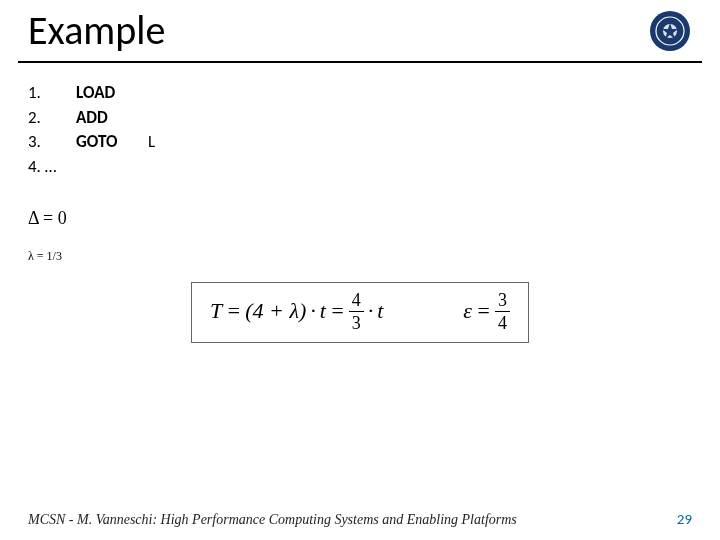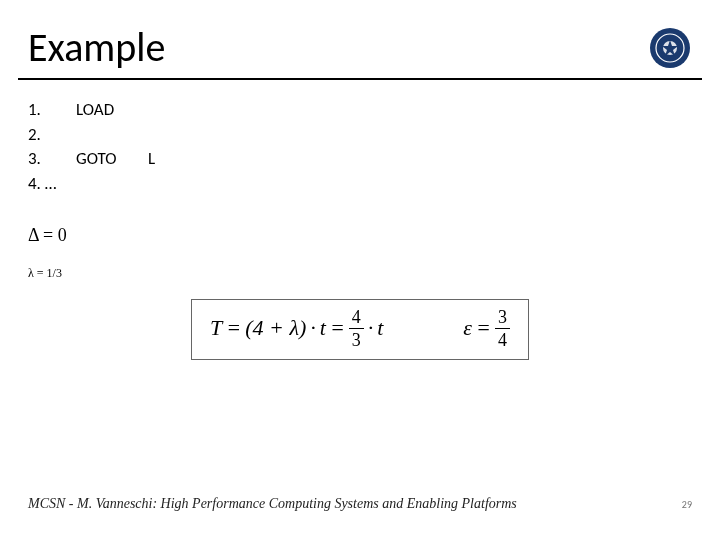--- a/index.html
+++ b/index.html
@@ -1,36 +1,36 @@
 <!DOCTYPE html>
 <html><head>
 <meta charset="utf-8">
 <style>
   * { box-sizing: border-box; margin: 0; padding: 0; }
   html, body { width: 720px; height: 540px; background: #fff; font-family: Georgia, "Times New Roman", serif; color: #000; overflow: hidden; }
   .slide { position: relative; width: 720px; height: 540px; }
-  .title-row { display: flex; align-items: center; justify-content: space-between; padding: 23px 28px 6px 28px; }
+  .title-row { display: flex; align-items: center; justify-content: space-between; padding: 6px 28px 6px 28px; }
   .title { font-family: "Calibri Light", Calibri, Arial, sans-serif; font-size: 40px; font-weight: 400; }
   .logo { width: 44px; height: 44px; }
   .hr { height: 2px; background: #000; margin: 0 18px 0 18px; }
   .code-block { margin: 18px 0 0 28px; font-family: Calibri, Arial, sans-serif; font-size: 17px; line-height: 1.45; }
   .code-row { display: flex; }
   .code-row .n { width: 48px; }
-  .code-row .op { width: 72px; }
+  .code-row .op { width: 72px; font-weight: bold; }
   .code-row .args { }
   .delta { margin: 28px 12px 0 28px; font-family: "Times New Roman", serif; font-size: 18px; }
   .lambda { margin: 20px 0 0 28px; font-family: "Times New Roman", serif; font-size: 12px; }
   .formula-wrap { display: flex; justify-content: center; margin-top: 18px; }
   .formula-box { border: 1px solid #666; background: #fff; padding: 8px 18px 10px 18px; display: flex; align-items: center; gap: 80px; font-family: "Times New Roman", serif; font-size: 22px; font-style: italic; }
   .frac { display: inline-flex; flex-direction: column; align-items: center; vertical-align: middle; font-style: normal; line-height: 1; }
   .frac .num, .frac .den { padding: 0 3px; font-size: 18px; }
   .frac .bar { width: 100%; height: 1px; background: #000; margin: 2px 0; }
   .eq-part { display: inline-flex; align-items: center; gap: 4px; }
-  .footer { position: absolute; bottom: 28px; left: 28px; right: 28px; display: flex; justify-content: space-between; align-items: baseline; font-family: "Times New Roman", serif; font-style: italic; font-size: 14px; color: #222; }
-  .page-num { font-style: normal; font-family: Calibri, Arial, sans-serif; font-size: 10px; color: #737373; }
+  .footer { position: absolute; bottom: 12px; left: 28px; right: 28px; display: flex; justify-content: space-between; align-items: baseline; font-family: "Times New Roman", serif; font-style: italic; font-size: 14px; color: #222; }
+  .page-num { font-style: normal; font-family: Calibri, Arial, sans-serif; font-size: 15px; color: #0369a1; }
 </style>
 </head>
 <body>
 
 <div class="slide">
 
   <div class="title-row">
     <div class="title">Example</div>
     <div class="logo">
       <svg viewBox="0 0 44 44" width="44" height="44">
@@ -44,20 +44,21 @@
 
   <div class="hr"></div>
 
   <div class="code-block">
     <div class="code-row">
       <span class="n">1.</span>
       <span class="op">LOAD</span>
     </div>
     <div class="code-row">
       <span class="n">2.</span>
+      <span class="op">ADD</span>
     </div>
     <div class="code-row">
       <span class="n">3.</span>
       <span class="op">GOTO</span>
       <span class="args">L</span>
     </div>
     <div class="code-row">
       <span class="n">4.  …</span>
       <span class="op"></span>
       <span class="args"></span>

